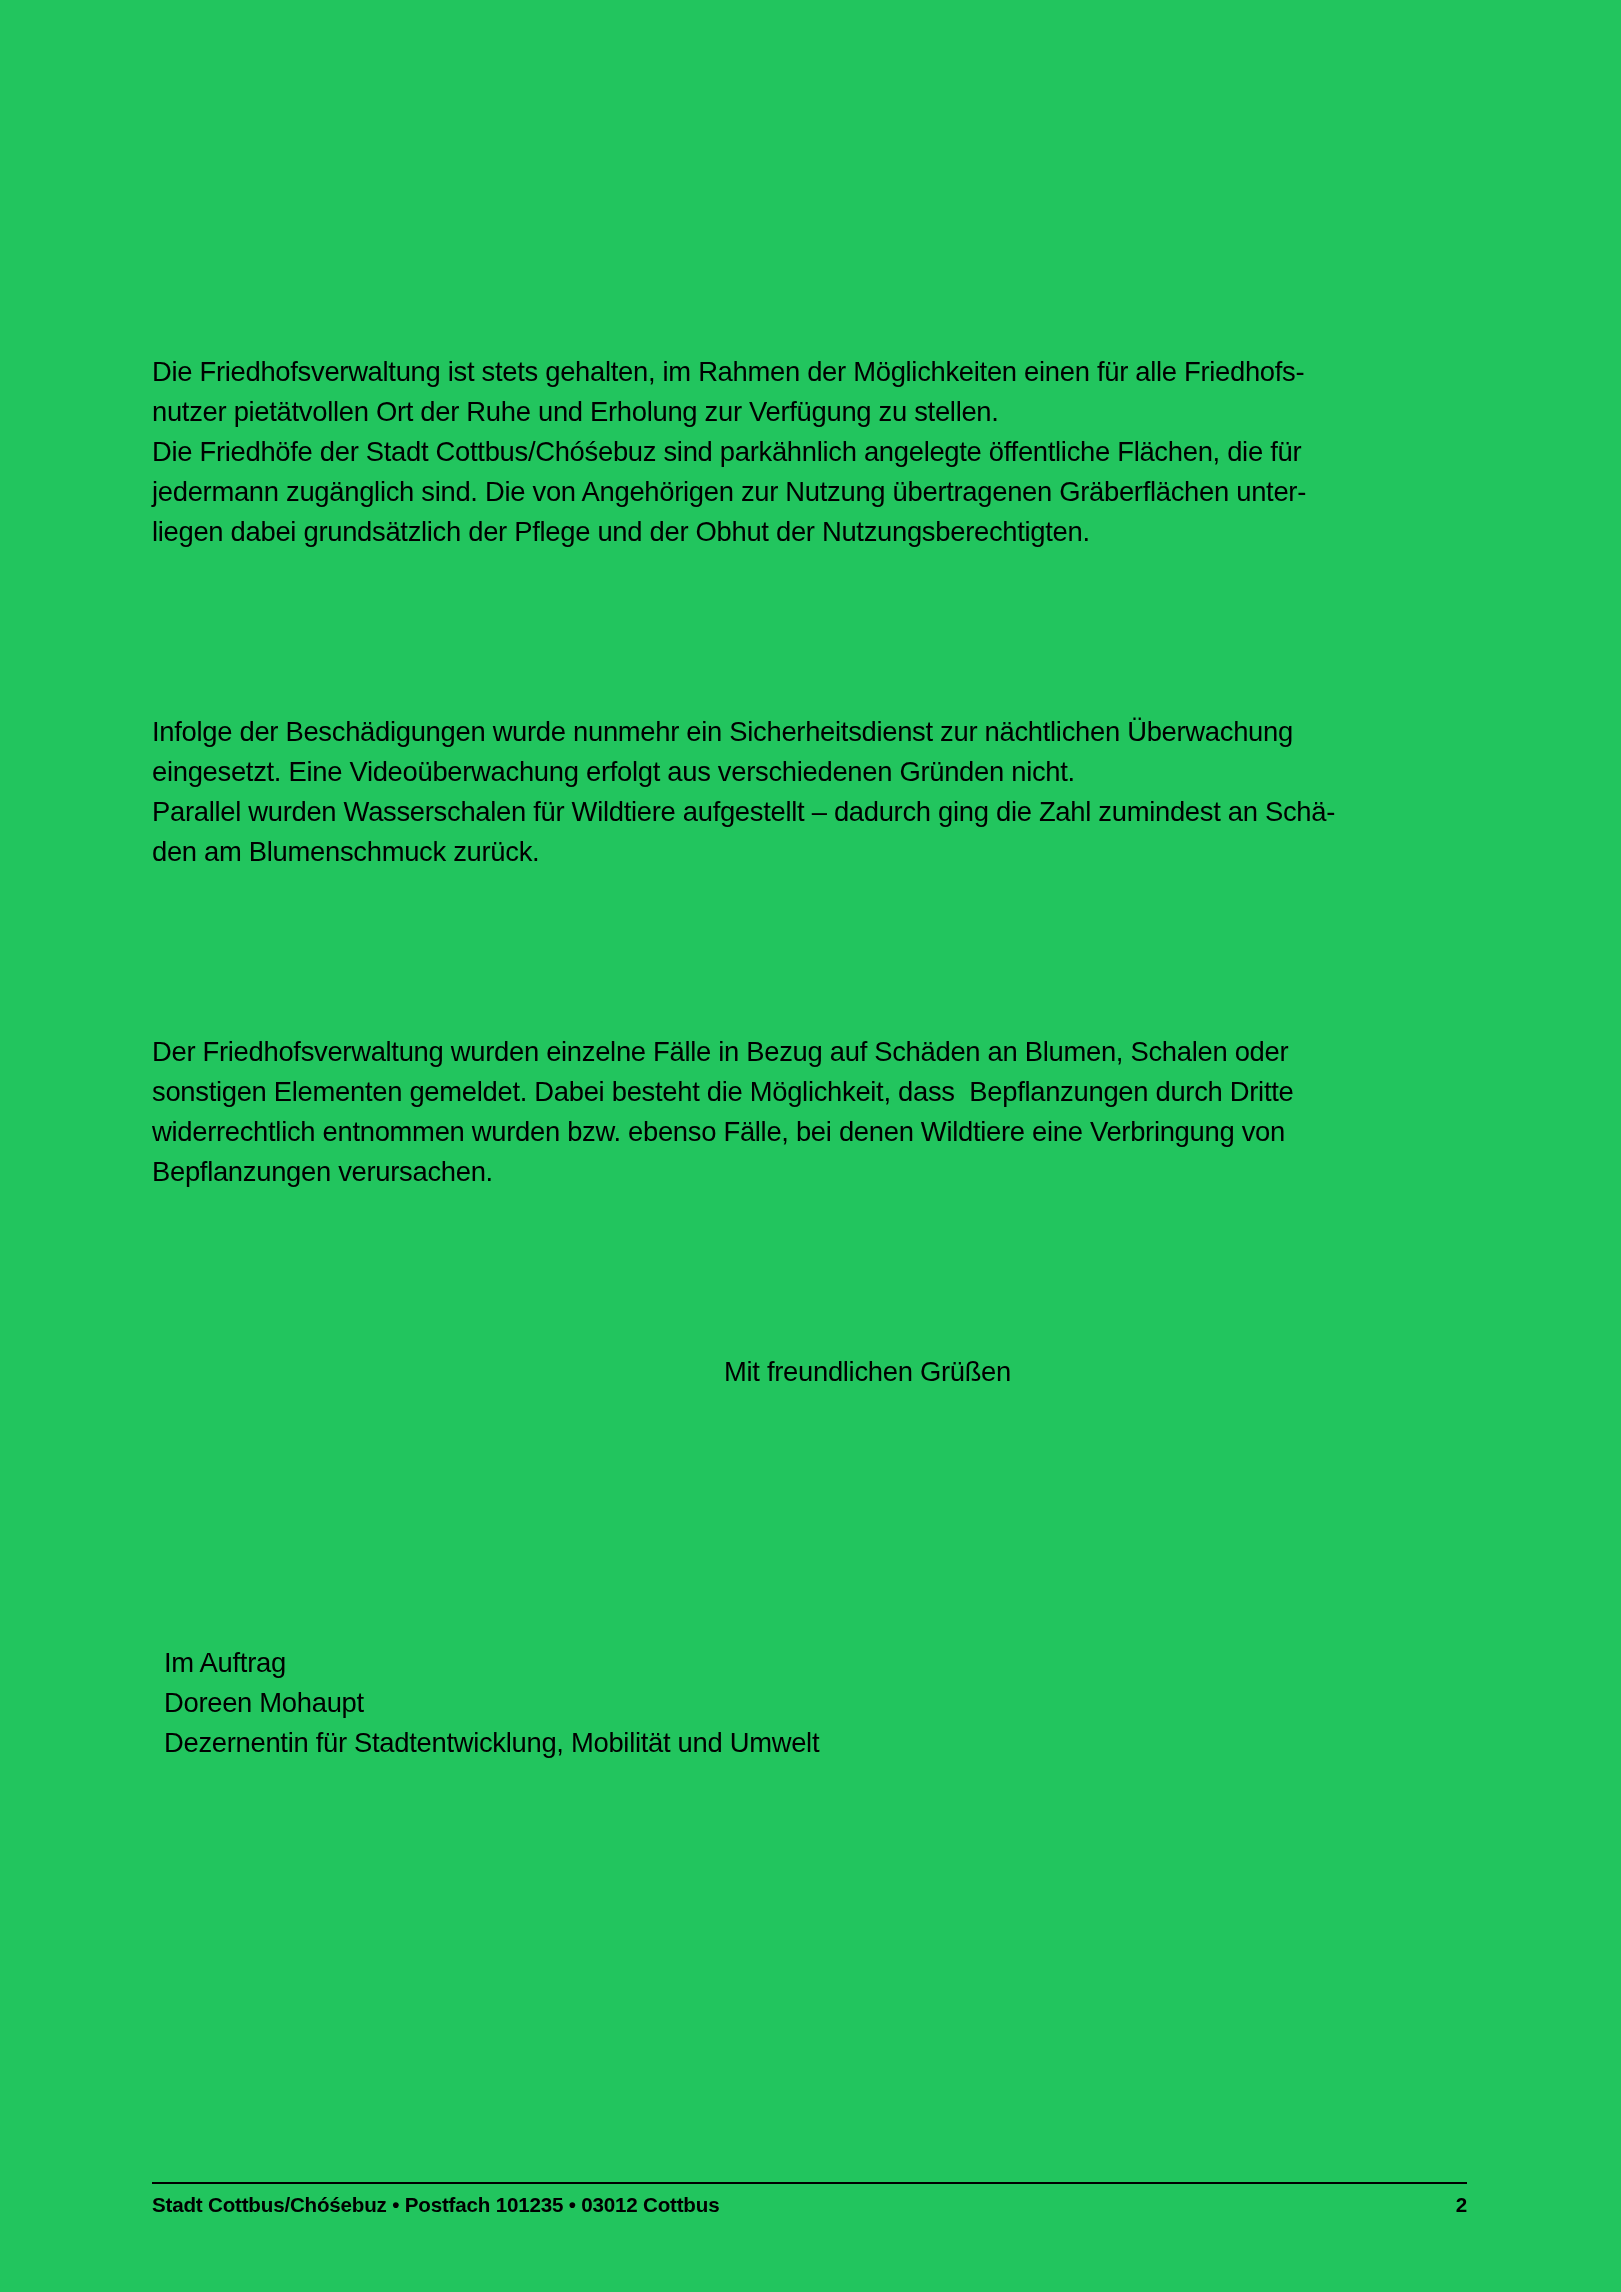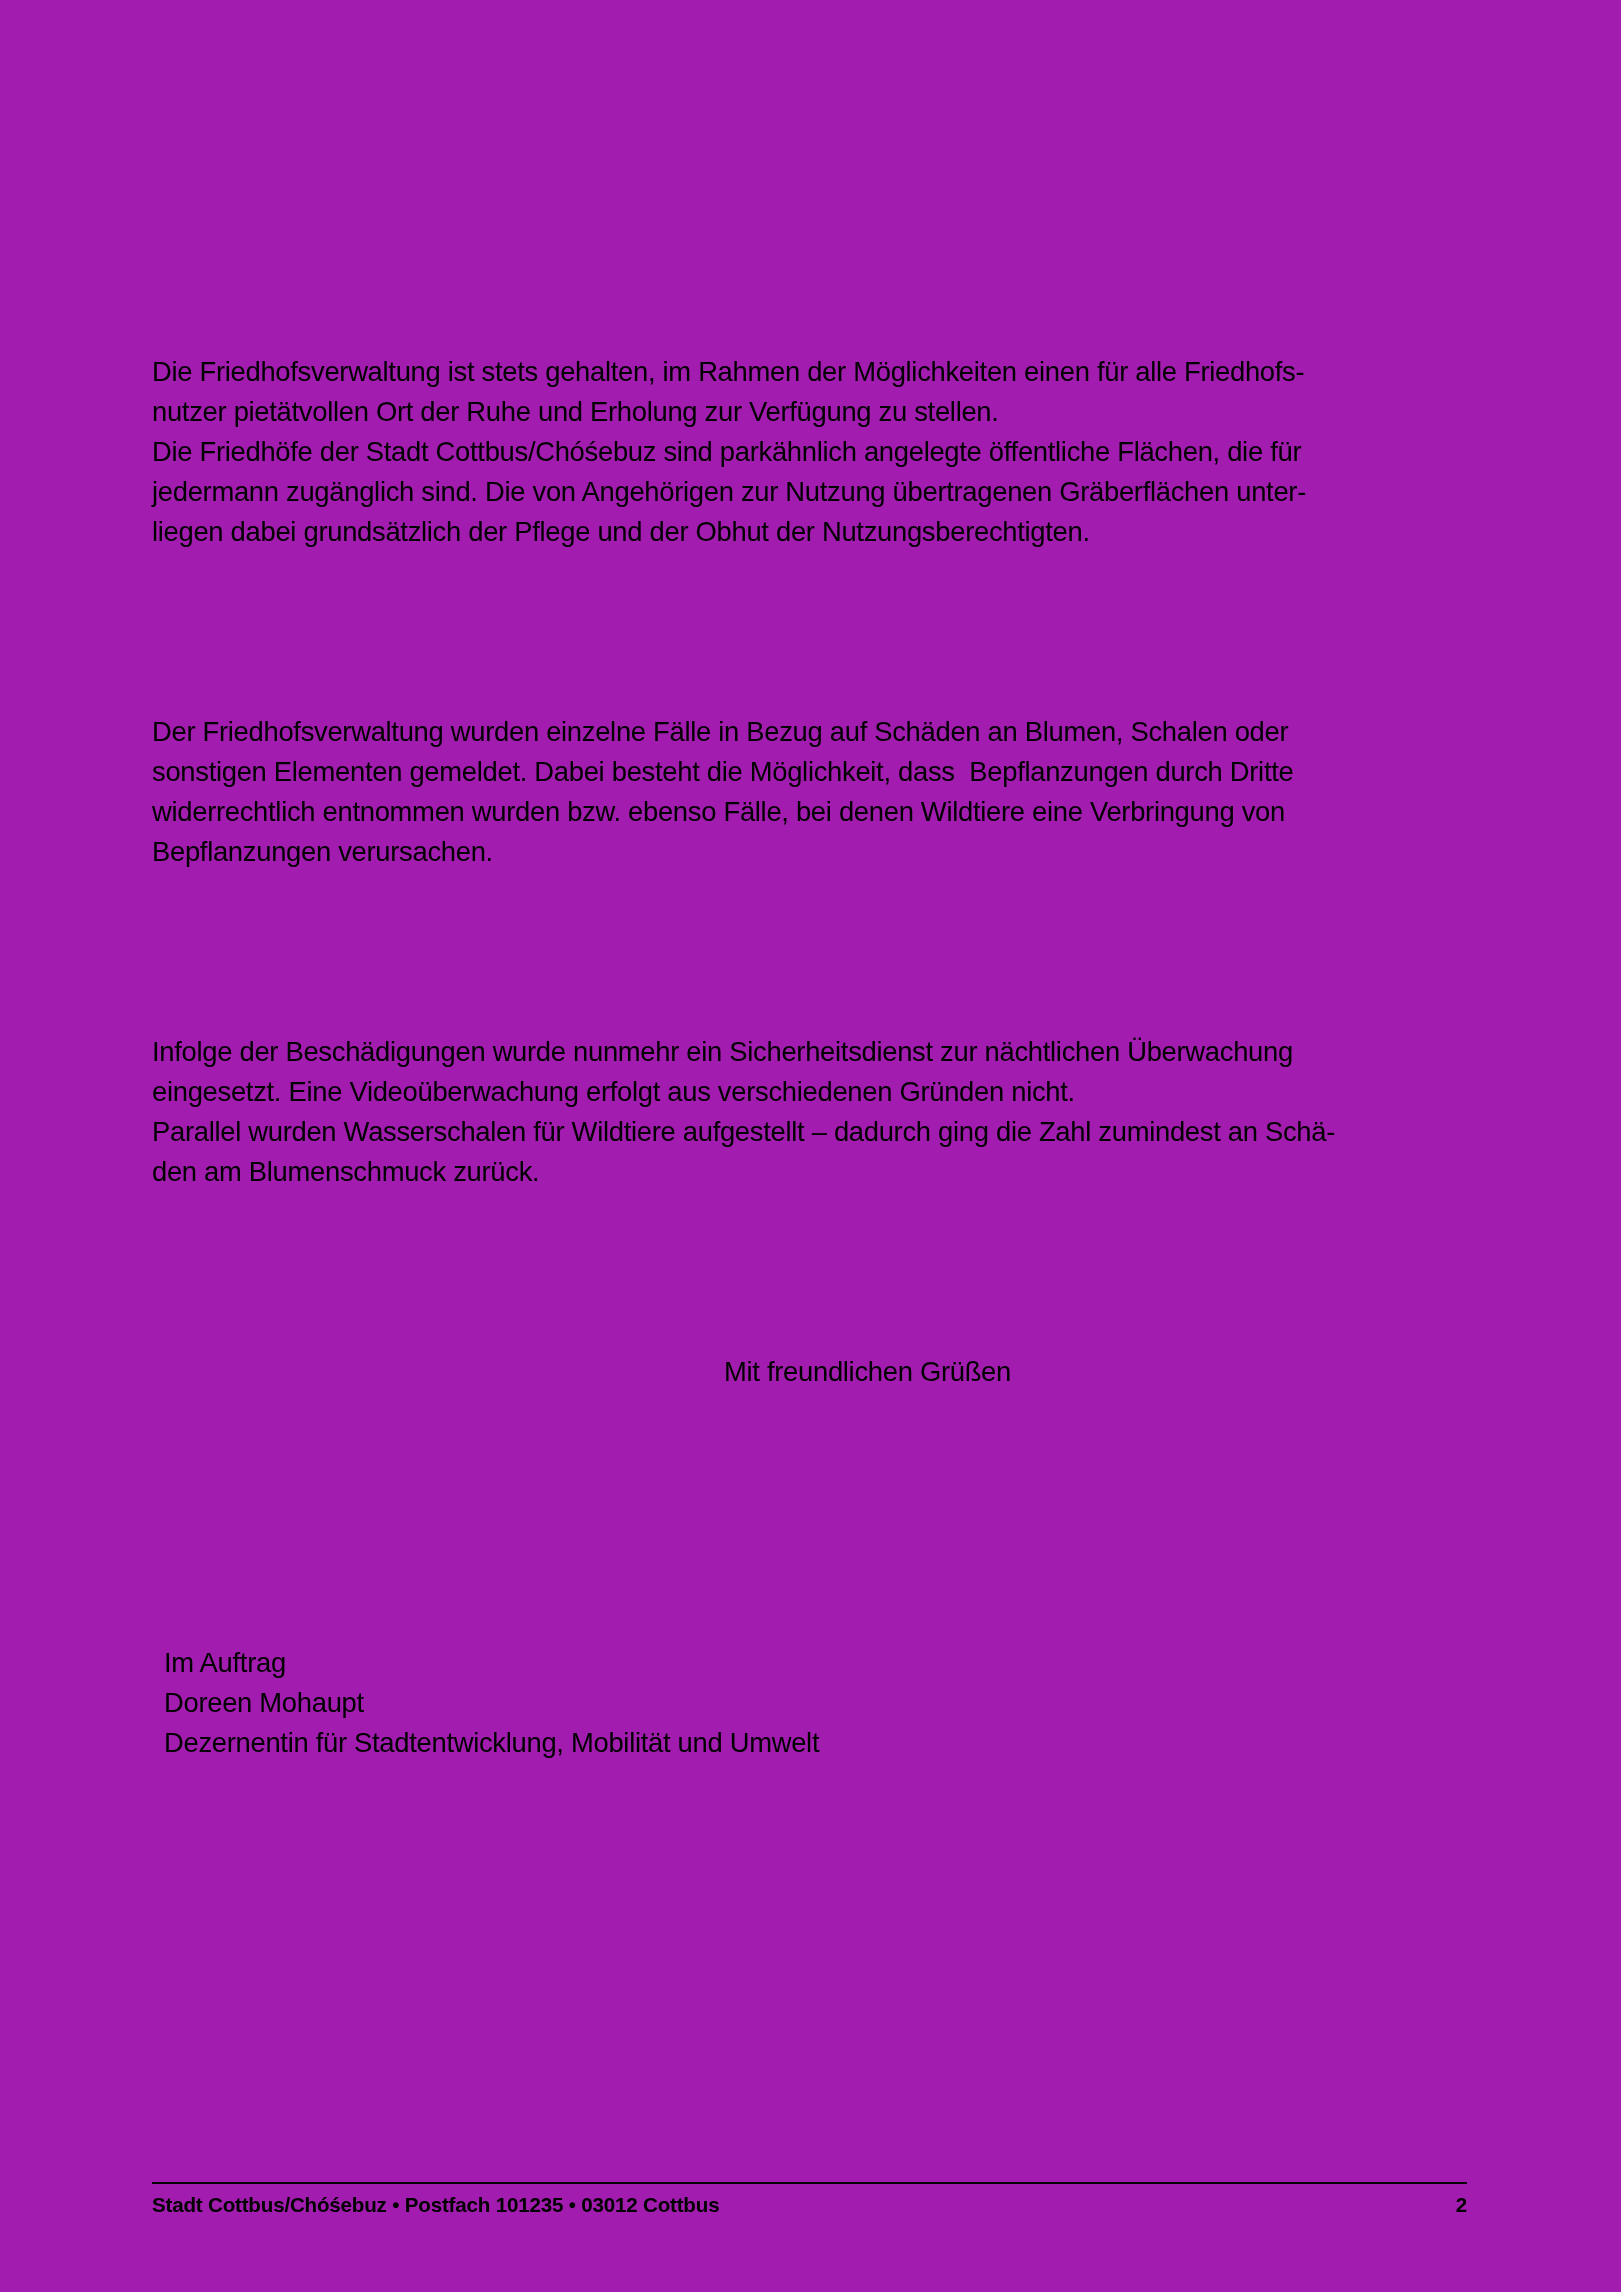--- a/index.html
+++ b/index.html
@@ -5,21 +5,21 @@
 <style>
   html, body {
     margin: 0;
     padding: 0;
     background: #ffffff;
   }
   .page {
     position: relative;
     width: 1621px;
     height: 2293px;
-    background: #a21caf;
+    background: #22c55e;
     color: #000000;
     font-family: "Liberation Sans", "DejaVu Sans", sans-serif;
     overflow: hidden;
   }
   .content {
     position: absolute;
     left: 152px;
     top: 232px;
     width: 1431px;
     font-size: 27.4px;
@@ -65,29 +65,29 @@
 <div class="page">
 
   <div class="content">
 
     <p class="para">Die Friedhofsverwaltung ist stets gehalten, im Rahmen der Möglichkeiten einen für alle Friedhofs-
 nutzer pietätvollen Ort der Ruhe und Erholung zur Verfügung zu stellen.
 Die Friedhöfe der Stadt Cottbus/Chóśebuz sind parkähnlich angelegte öffentliche Flächen, die für
 jedermann zugänglich sind. Die von Angehörigen zur Nutzung übertragenen Gräberflächen unter-
 liegen dabei grundsätzlich der Pflege und der Obhut der Nutzungsberechtigten.</p>
 
+    <p class="para">Infolge der Beschädigungen wurde nunmehr ein Sicherheitsdienst zur nächtlichen Überwachung
+eingesetzt. Eine Videoüberwachung erfolgt aus verschiedenen Gründen nicht.
+Parallel wurden Wasserschalen für Wildtiere aufgestellt – dadurch ging die Zahl zumindest an Schä-
+den am Blumenschmuck zurück.</p>
+
     <p class="para">Der Friedhofsverwaltung wurden einzelne Fälle in Bezug auf Schäden an Blumen, Schalen oder
 sonstigen Elementen gemeldet. Dabei besteht die Möglichkeit, dass  Bepflanzungen durch Dritte
 widerrechtlich entnommen wurden bzw. ebenso Fälle, bei denen Wildtiere eine Verbringung von
 Bepflanzungen verursachen.</p>
-
-    <p class="para">Infolge der Beschädigungen wurde nunmehr ein Sicherheitsdienst zur nächtlichen Überwachung
-eingesetzt. Eine Videoüberwachung erfolgt aus verschiedenen Gründen nicht.
-Parallel wurden Wasserschalen für Wildtiere aufgestellt – dadurch ging die Zahl zumindest an Schä-
-den am Blumenschmuck zurück.</p>
 
     <p class="para closing">Mit freundlichen Grüßen</p>
 
     <p class="para signature">Im Auftrag
 Doreen Mohaupt
 Dezernentin für Stadtentwicklung, Mobilität und Umwelt</p>
 
   </div>
 
   <hr class="footer-rule">

